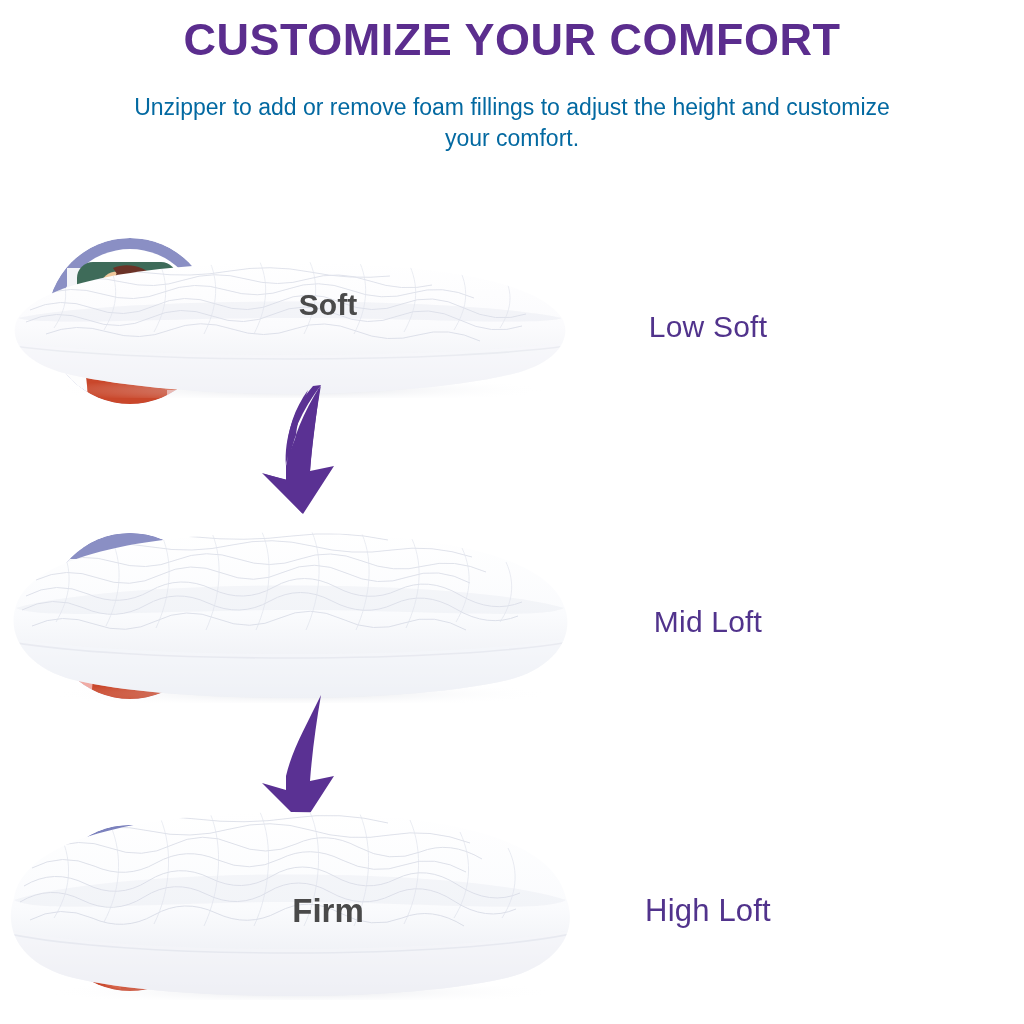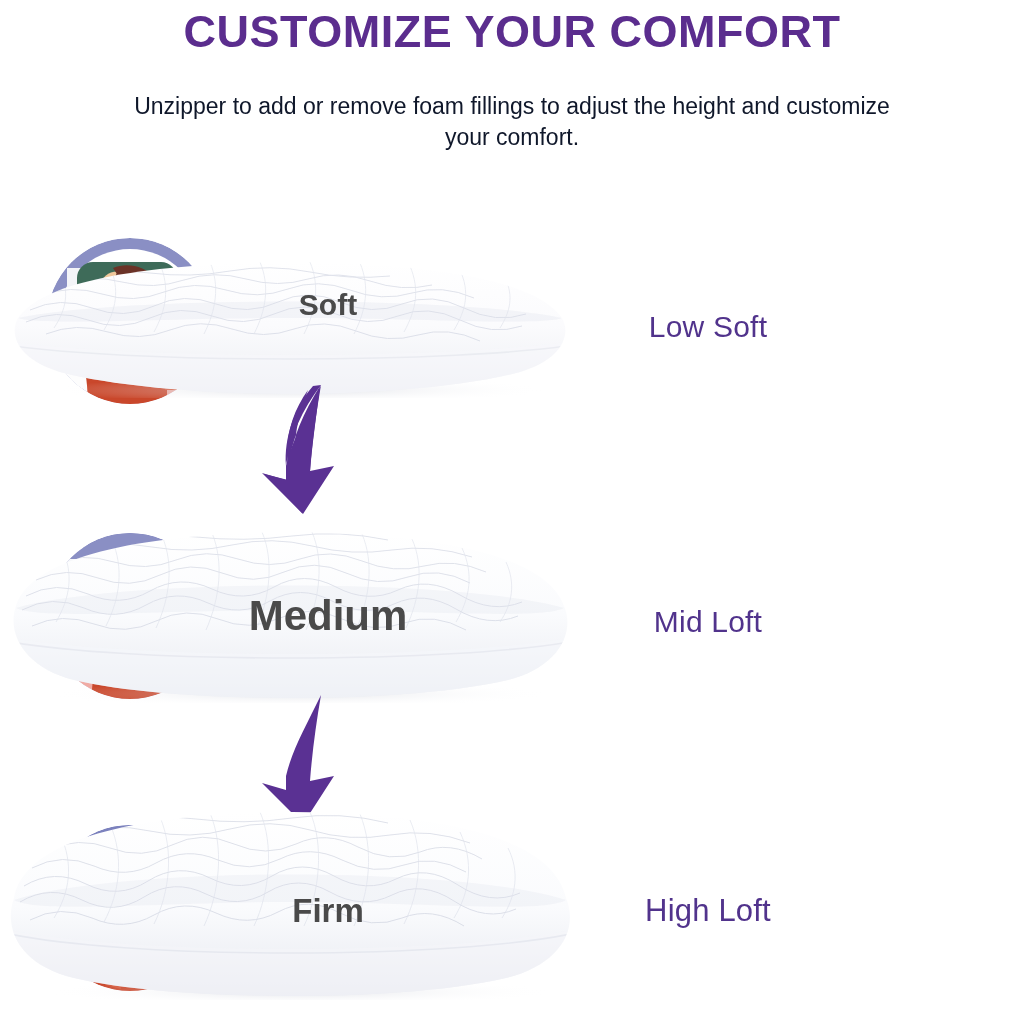--- a/index.html
+++ b/index.html
@@ -25,36 +25,36 @@
   
   .header {
     position: absolute;
     top: 0;
     left: 0;
     width: 1024px;
     text-align: center;
   }
   .title {
     margin: 0;
-    padding-top: 6px;
+    padding-top: 14px;
     font-family: "Liberation Sans", sans-serif;
     font-size: 45px;
     font-weight: bold;
     letter-spacing: 0.5px;
     color: #5B2D8E;
     line-height: 1.15;
   }
   .subtitle {
-    margin: 7px auto;
+    margin: 0 auto;
     padding-top: 26px;
     width: 770px;
     font-family: "Liberation Sans", sans-serif;
     font-size: 23px;
     font-weight: 400;
-    color: #0f172a;
+    color: #0369a1;
     line-height: 1.38;
   }
 
   
   .row {
     position: absolute;
     left: 0;
     width: 1024px;
     height: 190px;
   }
@@ -399,20 +399,19 @@
             <path d="M508 48 C520 72 516 96 502 118"></path>
           </g>
           <path d="M0 128 C120 156 460 156 580 128 L580 200 L0 200 Z" fill="#f5f6fa"></path>
           <path d="M0 132 C120 160 460 160 580 132" stroke="#dbdee8" stroke-width="1.6" fill="none"></path>
         </g>
       </svg>
     </div>
   </div>
 
   <div class="firmness soft">Soft</div>
-  <div class="firmness medium">Medium</div>
   <div class="firmness firm">Firm</div>
 
   <div class="loft-label loft-low">Low Soft</div>
   <div class="loft-label loft-high">High Loft</div>
   <div class="loft-label loft-mid">Mid Loft</div>
 
 </div>
 
 </body></html>

